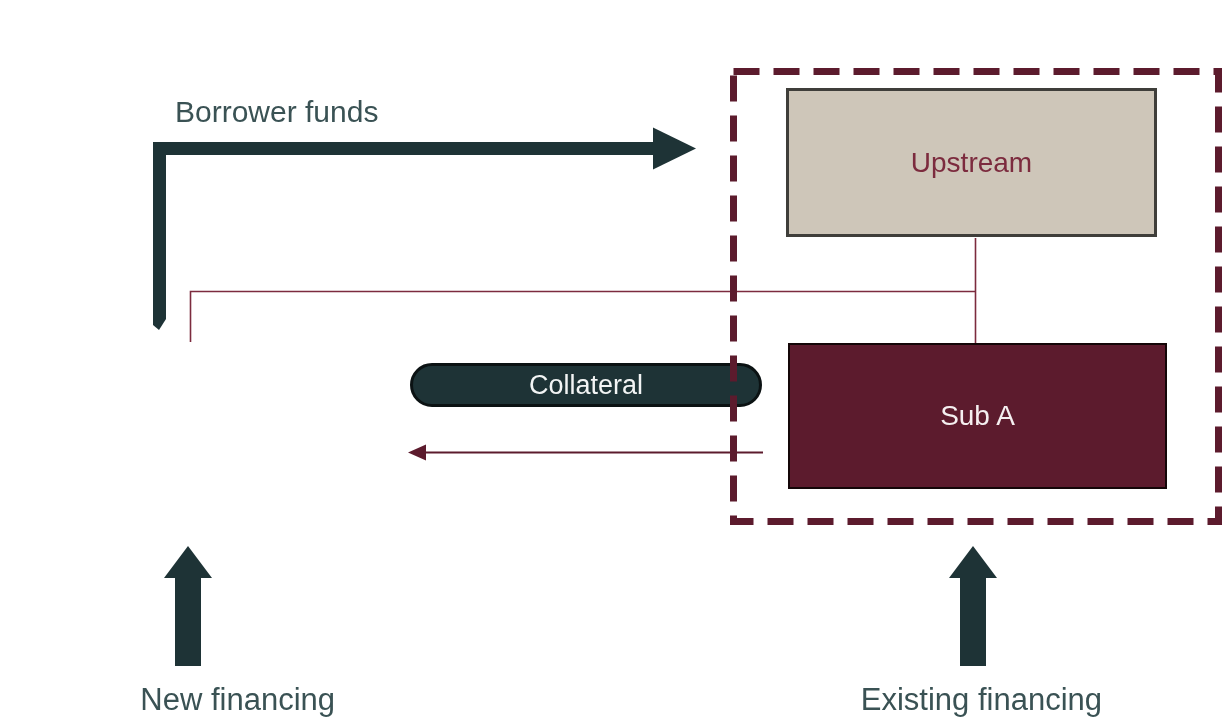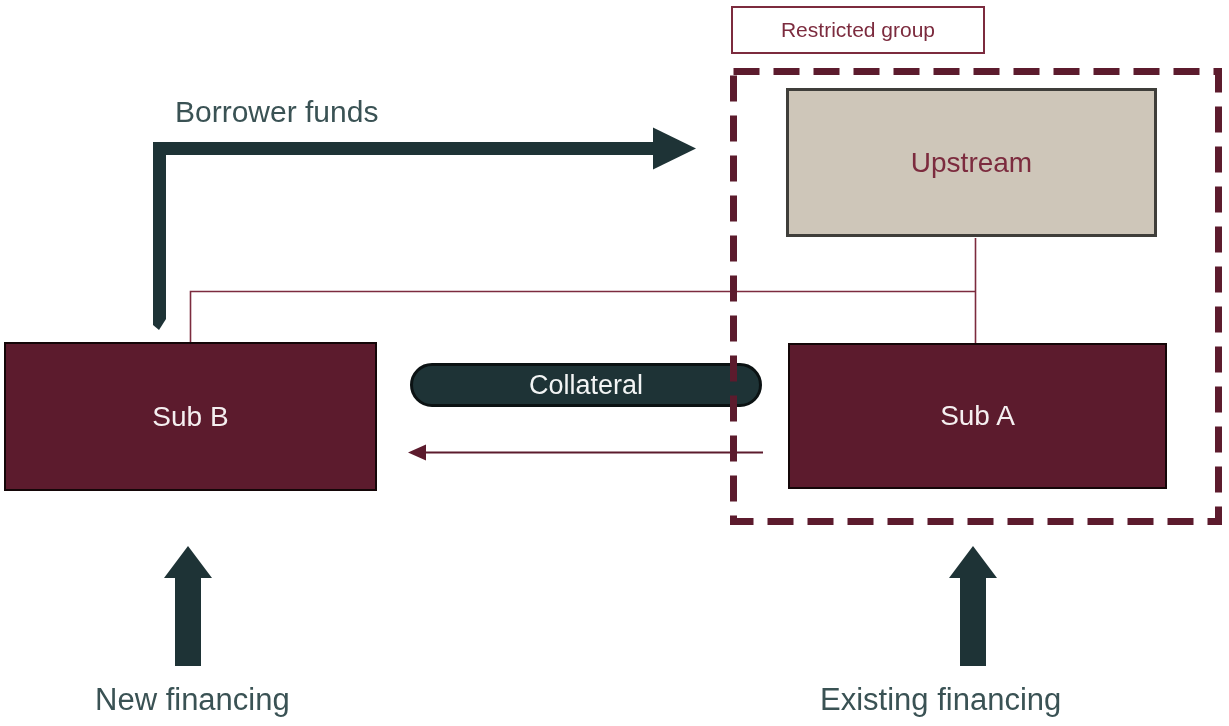--- a/index.html
+++ b/index.html
@@ -47,44 +47,38 @@
     border:3px solid #0b1213;
     border-radius:30px;
     color:#f2f4f4;
     font-size:27px;
   }
   .flow-label{
     color:var(--teal-text);
     white-space:nowrap;
   }
   .upstream-label{font-size:30px;}
-  .bottom-label{font-size:31px;text-align:left;}
+  .bottom-label{font-size:31px;text-align:right;}
 
   svg.overlay{
     position:absolute;
     left:0;top:0;
     pointer-events:none;
   }
 </style>
 </head>
 <body>
 
 <div class="canvas">
 
-  <div class="abs node restricted-label" style="left:731px;top:6px;width:254px;height:48px;">
-    <span>Restricted group</span>
-  </div>
 
   <div class="abs node borrower-box" style="left:786px;top:88px;width:371px;height:149px;">
     <span>Upstream</span>
   </div>
 
-  <div class="abs node maroon-box" style="left:4px;top:342px;width:373px;height:149px;">
-    <span>Sub B</span>
-  </div>
 
   <div class="abs node maroon-box" style="left:788px;top:343px;width:379px;height:146px;">
     <span>Sub A</span>
   </div>
 
   <div class="abs node collateral-pill" style="left:410px;top:363px;width:352px;height:44px;">
     <span>Collateral</span>
   </div>
 
   <div class="abs flow-label upstream-label" style="left:175px;top:95px;">Borrower funds</div>

